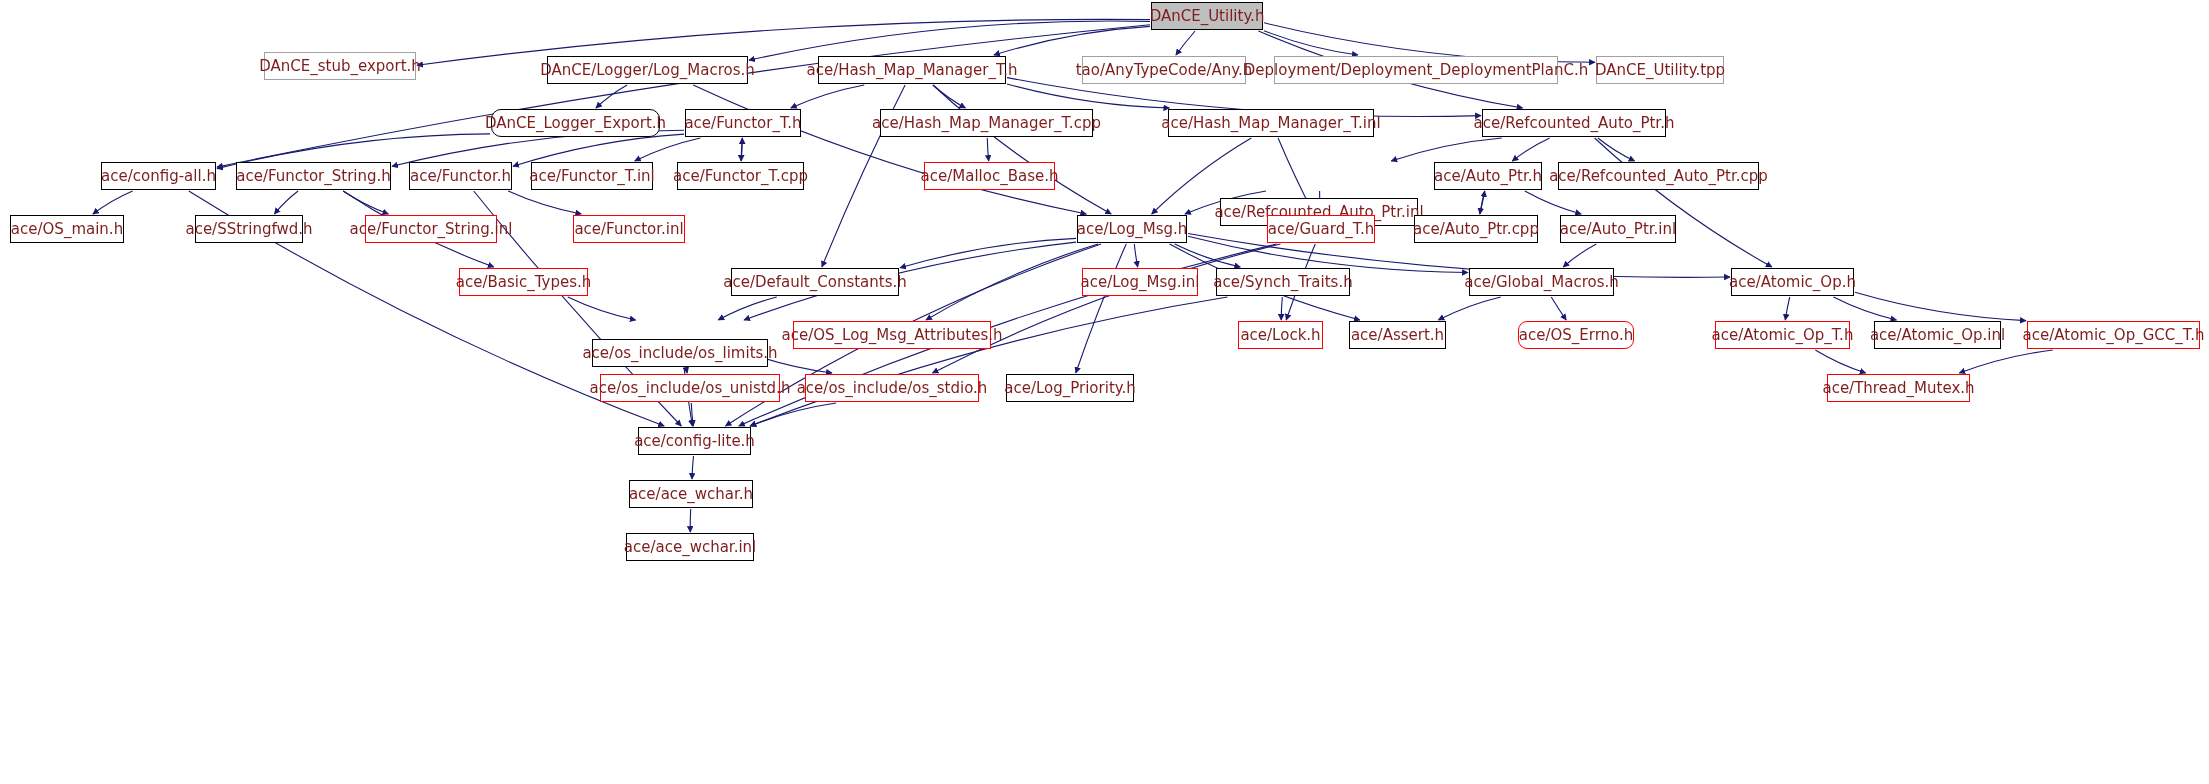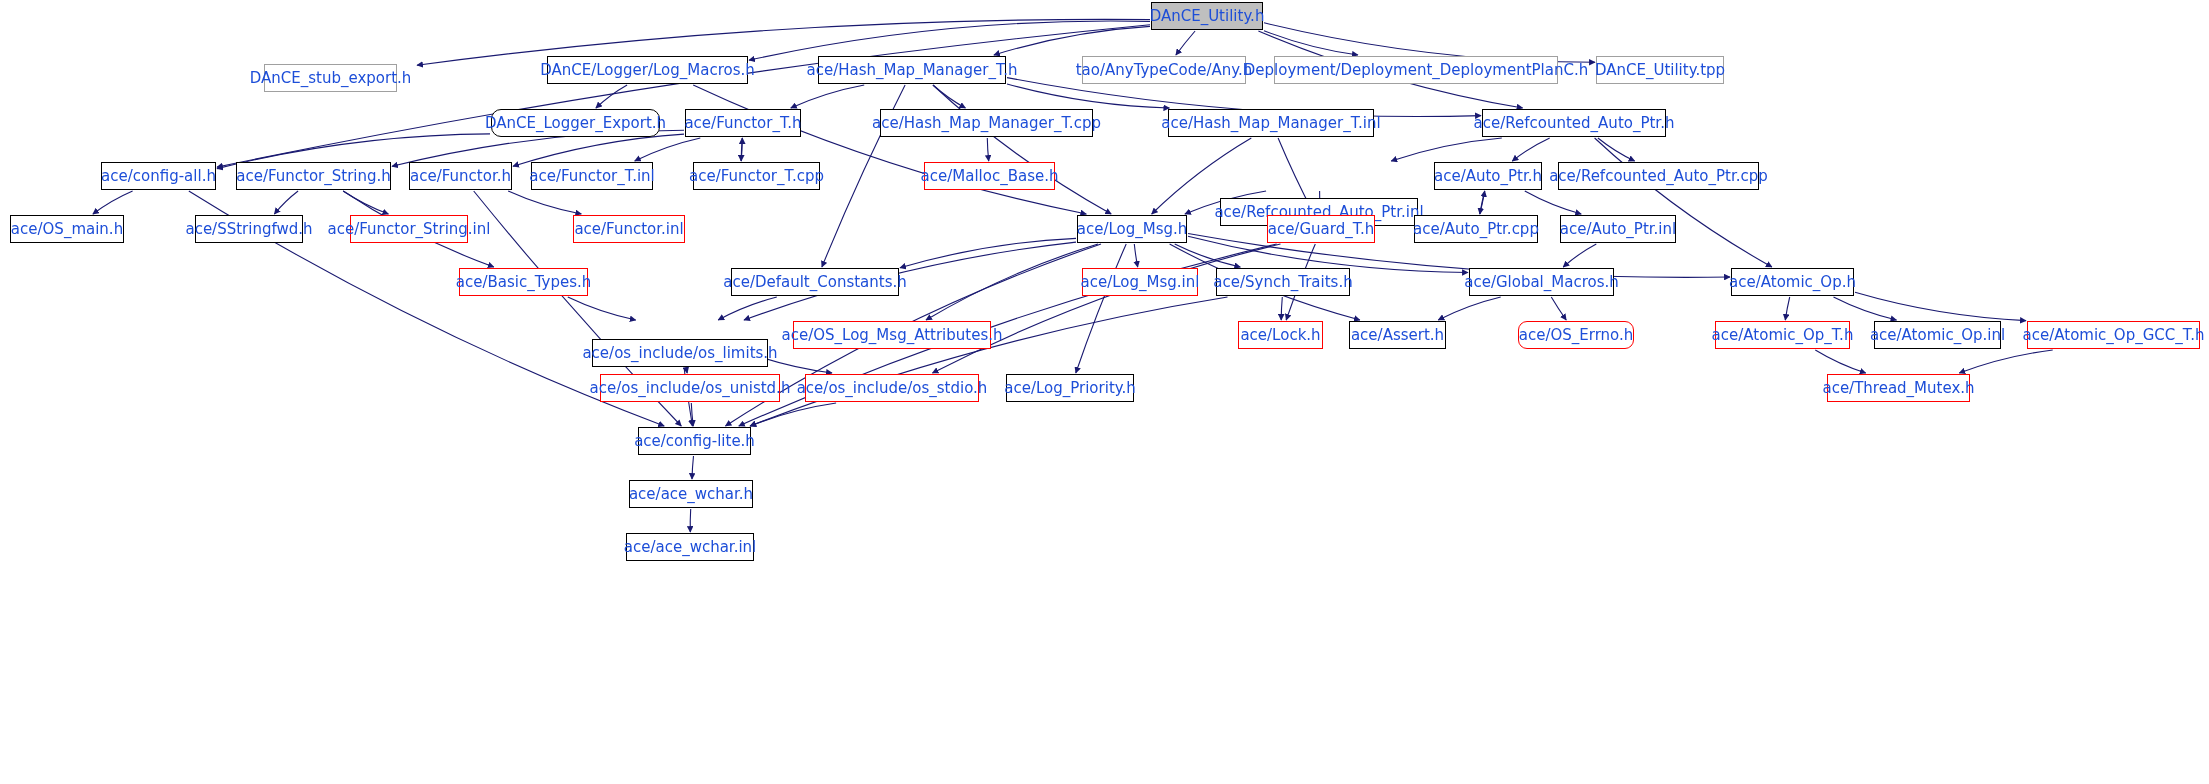--- a/index.html
+++ b/index.html
@@ -1,21 +1,21 @@
 <!DOCTYPE html>
 <html><head>
 <meta charset="utf-8">
 <style>
   html,body{margin:0;padding:0;background:#ffffff;}
   #graph{position:relative;width:2209px;height:784px;background:#ffffff;
          font-family:"DejaVu Sans","Liberation Sans",sans-serif;overflow:hidden;}
   #edges{position:absolute;left:0;top:0;width:2209px;height:784px;}
   .node{position:absolute;box-sizing:border-box;display:flex;align-items:center;
         justify-content:center;white-space:nowrap;height:28px;
-        font-size:15px;color:#1d4ed8;background:#ffffff;
+        font-size:15px;color:#7f1d1d;background:#ffffff;
         border:1px solid #000000;line-height:1;}
   .node.root{background:#bfbfbf;border:1px solid #000000;}
   .node.red{border:1px solid #ff0000;}
   .node.grey{border:1px solid #a0a0a0;}
   .node span{pointer-events:none;}
 </style>
 </head>
 <body>
 
 <div id="graph">
@@ -98,21 +98,21 @@
         <path d="M 691.3 403.0 Q 691.8 414.5 693.2 426.0" fill="none" stroke="#191970" stroke-width="1.1" marker-end="url(#arrow)"></path>
         <path d="M 836.1 403.0 Q 791.9 409.4 750.4 426.0" fill="none" stroke="#191970" stroke-width="1.1" marker-end="url(#arrow)"></path>
         <path d="M 693.5 456.0 Q 692.3 467.5 692.0 479.0" fill="none" stroke="#191970" stroke-width="1.1" marker-end="url(#arrow)"></path>
         <path d="M 690.7 509.0 Q 690.0 520.5 690.3 532.0" fill="none" stroke="#191970" stroke-width="1.1" marker-end="url(#arrow)"></path>
       </g>
   </svg>
   <div id="node-layer">
       <div class="node root" style="left: 1151px; top: 2px; width: 112px;">
         <span>DAnCE_Utility.h</span>
       </div>
-      <div class="node grey" style="left: 264px; top: 64px; width: 133px; text-align: center;">
+      <div class="node grey" style="left: 264px; top: 52px; width: 152px; text-align: center;">
         <span>DAnCE_stub_export.h</span>
       </div>
       <div class="node" style="left: 547px; top: 56px; width: 201px;">
         <span>DAnCE/Logger/Log_Macros.h</span>
       </div>
       <div class="node" style="left: 818px; top: 56px; width: 188px;">
         <span>ace/Hash_Map_Manager_T.h</span>
       </div>
       <div class="node grey" style="left: 1082px; top: 56px; width: 164px;">
         <span>tao/AnyTypeCode/Any.h</span>
@@ -143,42 +143,42 @@
       </div>
       <div class="node" style="left: 236px; top: 162px; width: 155px;">
         <span>ace/Functor_String.h</span>
       </div>
       <div class="node" style="left: 409px; top: 162px; width: 103px;">
         <span>ace/Functor.h</span>
       </div>
       <div class="node" style="left: 531px; top: 162px; width: 122px;">
         <span>ace/Functor_T.inl</span>
       </div>
-      <div class="node" style="left: 677px; top: 162px; width: 127px; margin-left: 16px;">
+      <div class="node" style="left: 677px; top: 162px; width: 127px;">
         <span>ace/Functor_T.cpp</span>
       </div>
       <div class="node red" style="left: 924px; top: 162px; width: 131px;">
         <span>ace/Malloc_Base.h</span>
       </div>
       <div class="node" style="left: 1220px; top: 162px; width: 198px; margin-top: 36px;">
         <span>ace/Refcounted_Auto_Ptr.inl</span>
       </div>
       <div class="node" style="left: 1434px; top: 162px; width: 108px;">
         <span>ace/Auto_Ptr.h</span>
       </div>
       <div class="node" style="left: 1558px; top: 162px; width: 201px;">
         <span>ace/Refcounted_Auto_Ptr.cpp</span>
       </div>
       <div class="node" style="left: 10px; top: 215px; width: 114px;">
         <span>ace/OS_main.h</span>
       </div>
       <div class="node" style="left: 195px; top: 215px; width: 108px;">
         <span>ace/SStringfwd.h</span>
       </div>
-      <div class="node red" style="left: 350px; top: 215px; width: 118px;">
+      <div class="node red" style="left: 365px; top: 215px; width: 132px;">
         <span>ace/Functor_String.inl</span>
       </div>
       <div class="node red" style="left: 573px; top: 215px; width: 112px;">
         <span>ace/Functor.inl</span>
       </div>
       <div class="node" style="left: 1077px; top: 215px; width: 110px;">
         <span>ace/Log_Msg.h</span>
       </div>
       <div class="node red" style="left: 1267px; top: 215px; width: 108px;">
         <span>ace/Guard_T.h</span>

